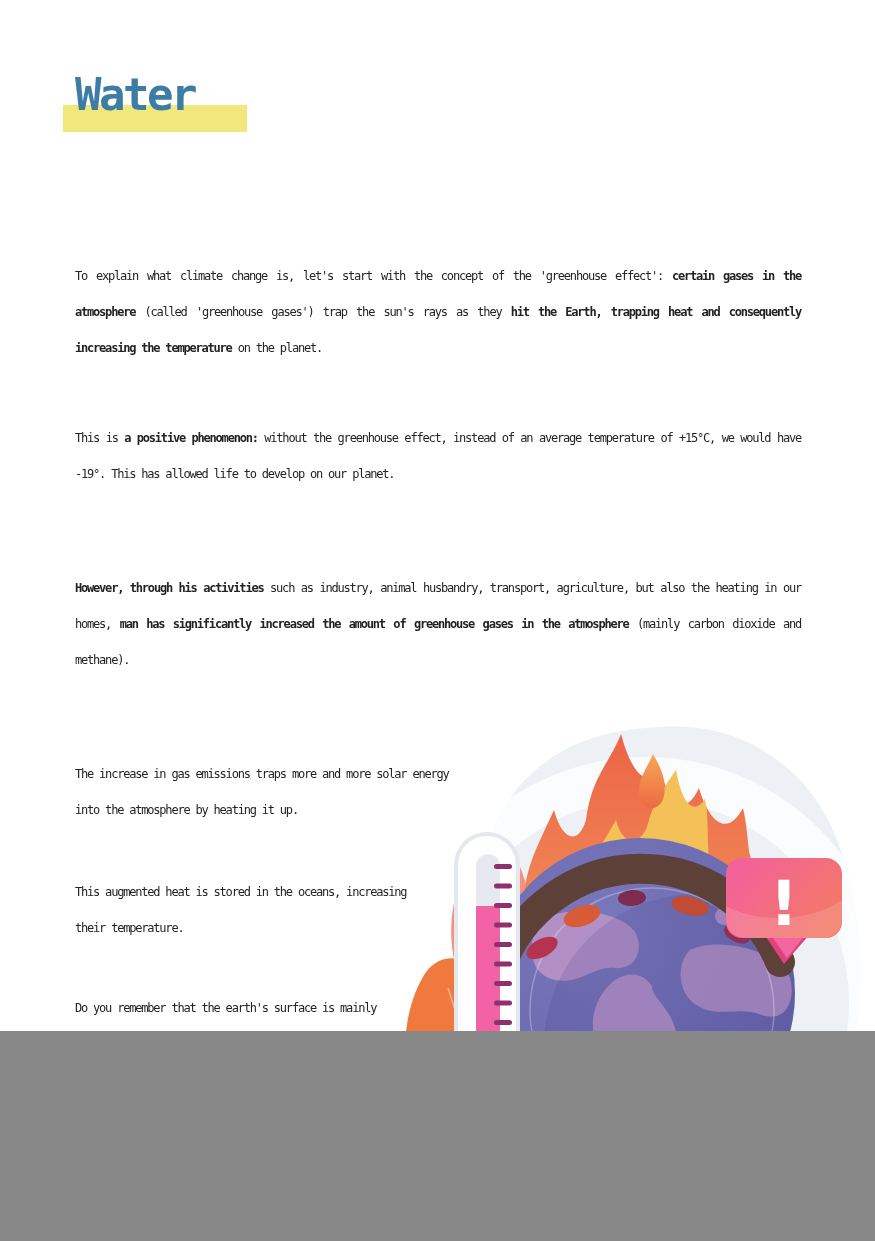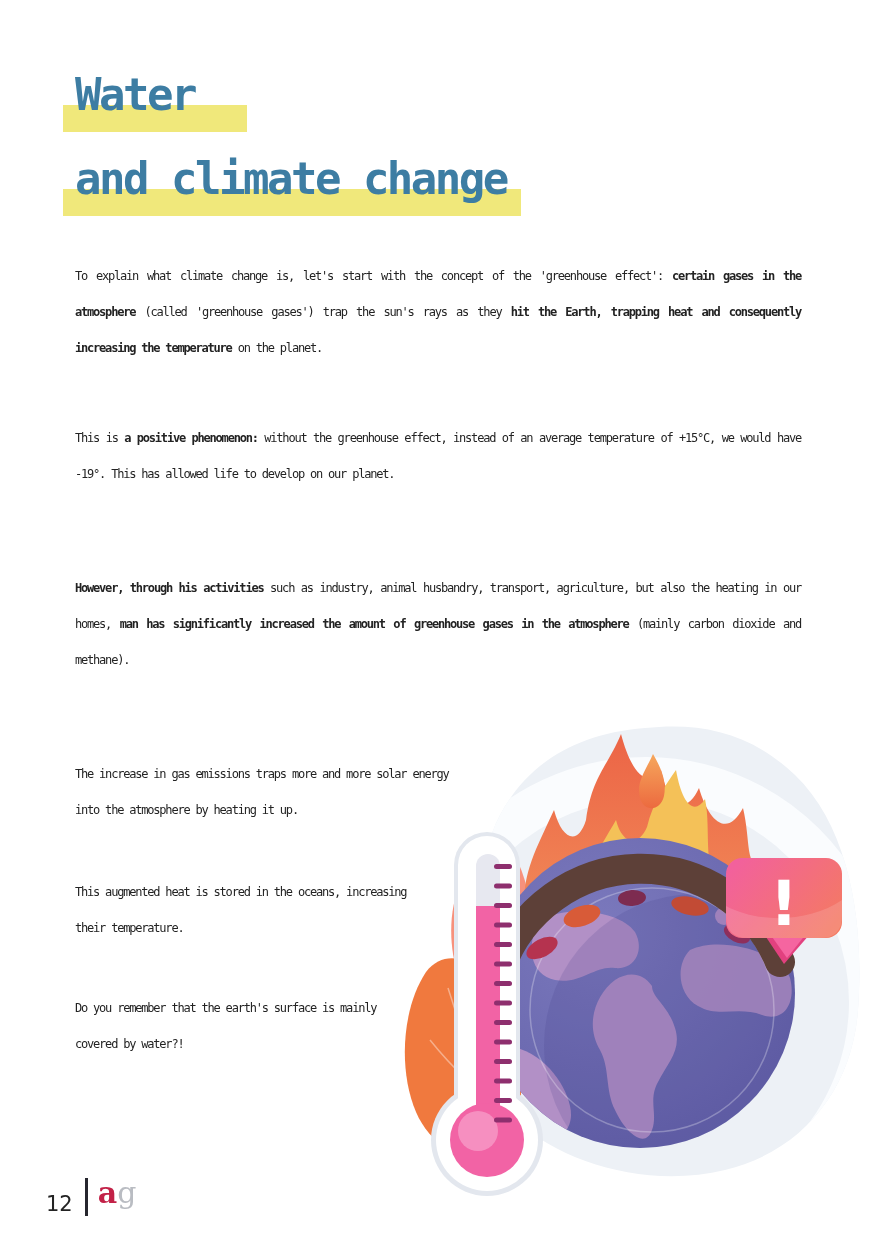--- a/index.html
+++ b/index.html
@@ -1,17 +1,17 @@
 <!DOCTYPE html>
 <html style="--title: #3d7da3; --highlight: #f0e87b; --text: #232323; --blob: #edf1f6; --globe: #6a68ae; --continent: #b290c6; --flame-outer: #ee7251; --flame-inner: #f4c158; --leaf-light: #f7917c; --leaf-dark: #f0793e; --mercury: #f263a5; --tick: #8e2f6e; --bubble-pink: #f2619c; --bubble-coral: #f47a62; --logo-a: #c22147; --logo-g: #b9bcc2;"><head>
 <meta charset="utf-8">
 <style>
   html,body { margin:0; padding:0; background:#888; }
   .page {
-    position:relative; width:875px; height:1241px; background:#ffffff;
+    position:relative; width:875px; height:1031px; background:#ffffff;
     overflow:hidden; margin:0 auto;
     font-family:"DejaVu Sans Mono","Liberation Mono",monospace;
     color:var(--text,#232323);
   }
   
   .title-block { position:absolute; left:75px; top:58px; line-height:74px; }
   .title-line {
     display:inline-block;
     font-size:44px; font-weight:700; letter-spacing:-2.5px;
     color:var(--title,#3d7da3);
@@ -43,21 +43,20 @@
   .logo .logo-a { color:var(--logo-a,#c22147); font-weight:700; }
   .logo .logo-g { color:var(--logo-g,#b9bcc2); font-weight:400; letter-spacing:-2px; }
 </style>
 </head>
 <body>
 
 <div class="page">
 
   <div class="title-block">
     <span class="title-line first">Water</span><br>
-    <span class="title-line">and climate change</span>
   </div>
 
   <p class="para" id="p1"><span>To explain what climate change is, let's start with the concept of the 'greenhouse effect': </span><b>certain gases in the atmosphere</b><span> (called 'greenhouse gases') trap the sun's rays as they </span><b>hit the Earth, trapping heat and consequently increasing the temperature</b><span> on the planet.</span></p>
 
   <p class="para" id="p2"><span>This is </span><b>a positive phenomenon:</b><span> without the greenhouse effect, instead of an average temperature of +15°C, we would have -19°. This has allowed life to develop on our planet.</span></p>
 
   <p class="para" id="p3"><b>However, through his activities</b><span> such as industry, animal husbandry, transport, agriculture, but also the heating in our homes, </span><b>man has significantly increased the amount of greenhouse gases in the atmosphere</b><span> (mainly carbon dioxide and methane).</span></p>
 
   <p class="para narrow" id="p4"><span>The increase in gas emissions traps more and more solar energy into the atmosphere by heating it up.</span></p>
   <p class="para narrow" id="p5"><span>This augmented heat is stored in the oceans, increasing their temperature.</span></p>

